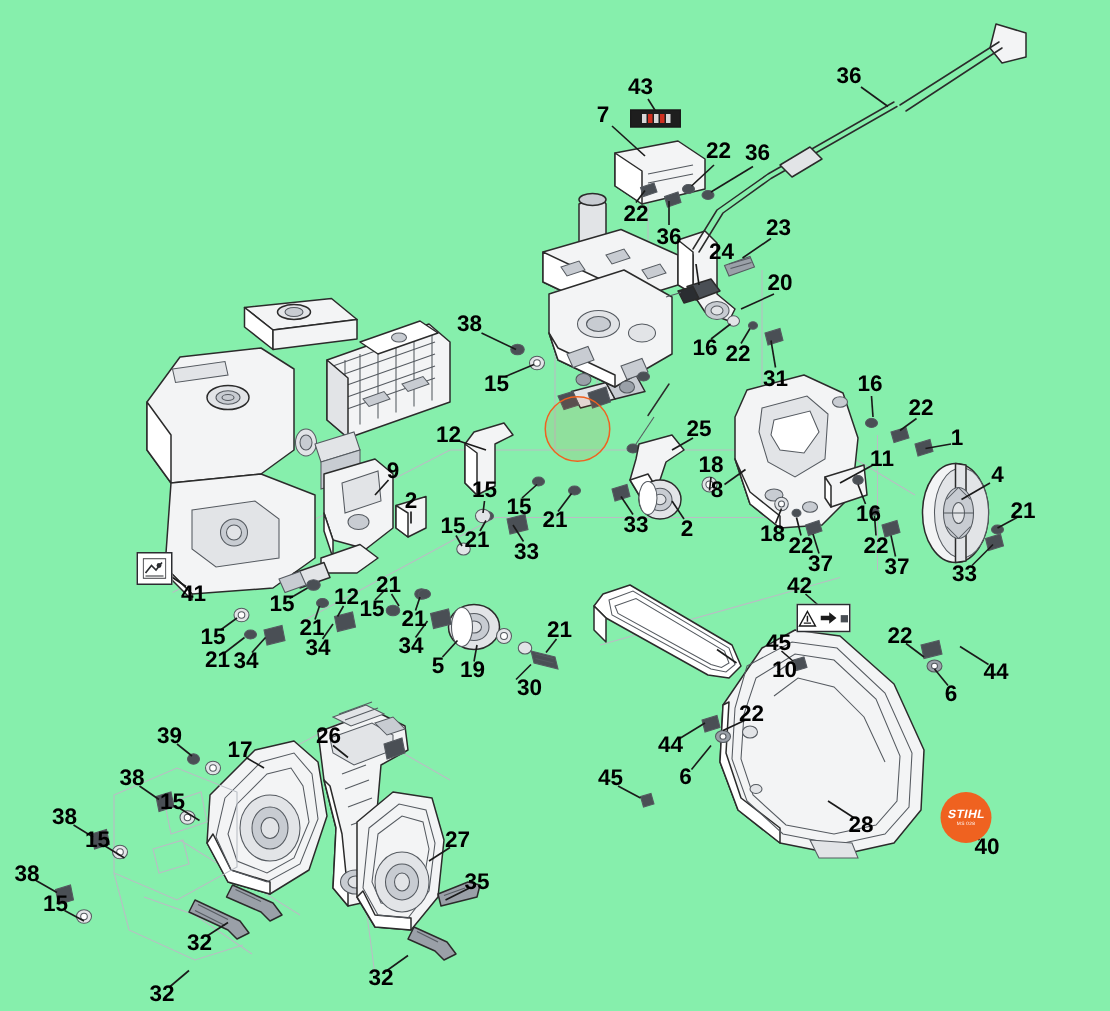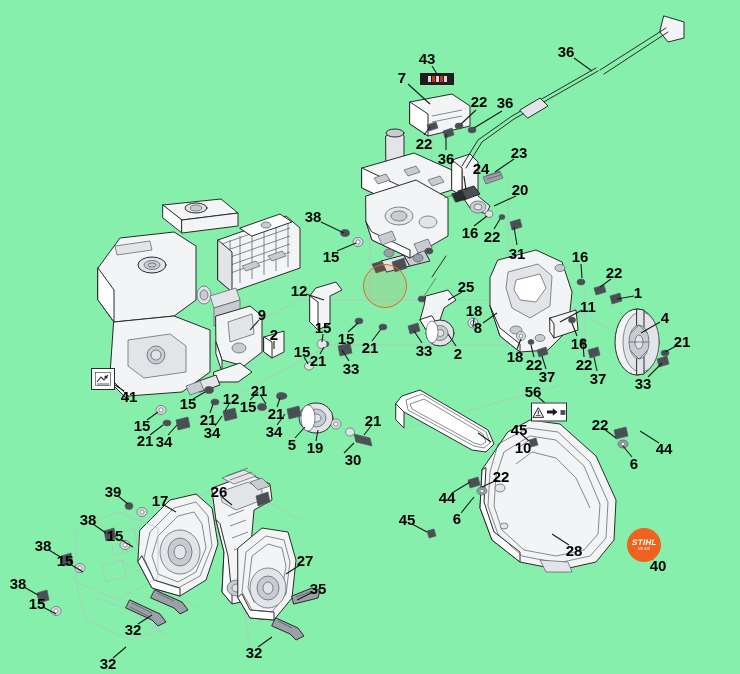--- a/index.html
+++ b/index.html
@@ -616,21 +616,21 @@
       <div class="callout" style="left: 164px; top: 441px;">34</div>
       <div class="callout" style="left: 208px; top: 419px;">21</div>
       <div class="callout" style="left: 212px; top: 432px;">34</div>
       <div class="callout" style="left: 276px; top: 413px;">21</div>
       <div class="callout" style="left: 274px; top: 431px;">34</div>
       <div class="callout" style="left: 292px; top: 444px;">5</div>
       <div class="callout" style="left: 315px; top: 447px;">19</div>
       <div class="callout" style="left: 373px; top: 420px;">21</div>
       <div class="callout" style="left: 341px; top: 459px; margin-left: 12px;">30</div>
       <div class="callout" style="left: 523px; top: 447px;">10</div>
-      <div class="callout" style="left: 533px; top: 391px;">56</div>
+      <div class="callout" style="left: 533px; top: 391px;">42</div>
       <div class="callout" style="left: 519px; top: 429px;">45</div>
       <div class="callout" style="left: 600px; top: 424px;">22</div>
       <div class="callout" style="left: 634px; top: 463px;">6</div>
       <div class="callout" style="left: 664px; top: 448px;">44</div>
       <div class="callout" style="left: 501px; top: 476px;">22</div>
       <div class="callout" style="left: 447px; top: 497px;">44</div>
       <div class="callout" style="left: 457px; top: 518px;">6</div>
       <div class="callout" style="left: 407px; top: 519px;">45</div>
       <div class="callout" style="left: 574px; top: 550px;">28</div>
       <div class="callout" style="left: 658px; top: 565px;">40</div>

